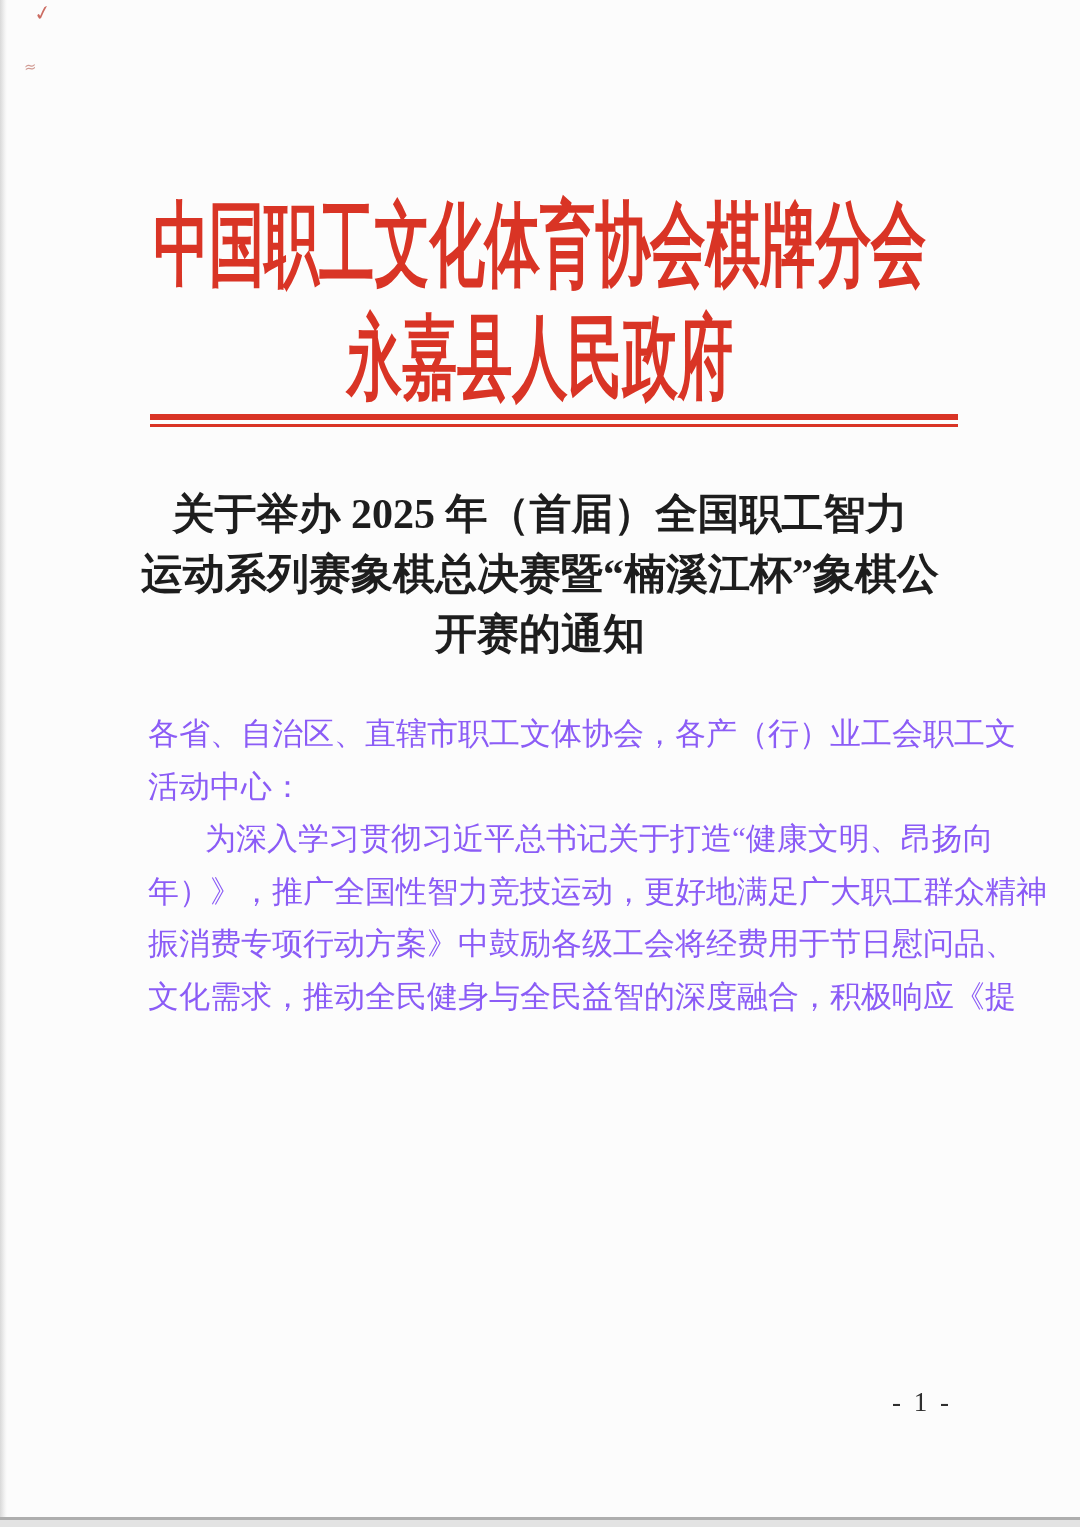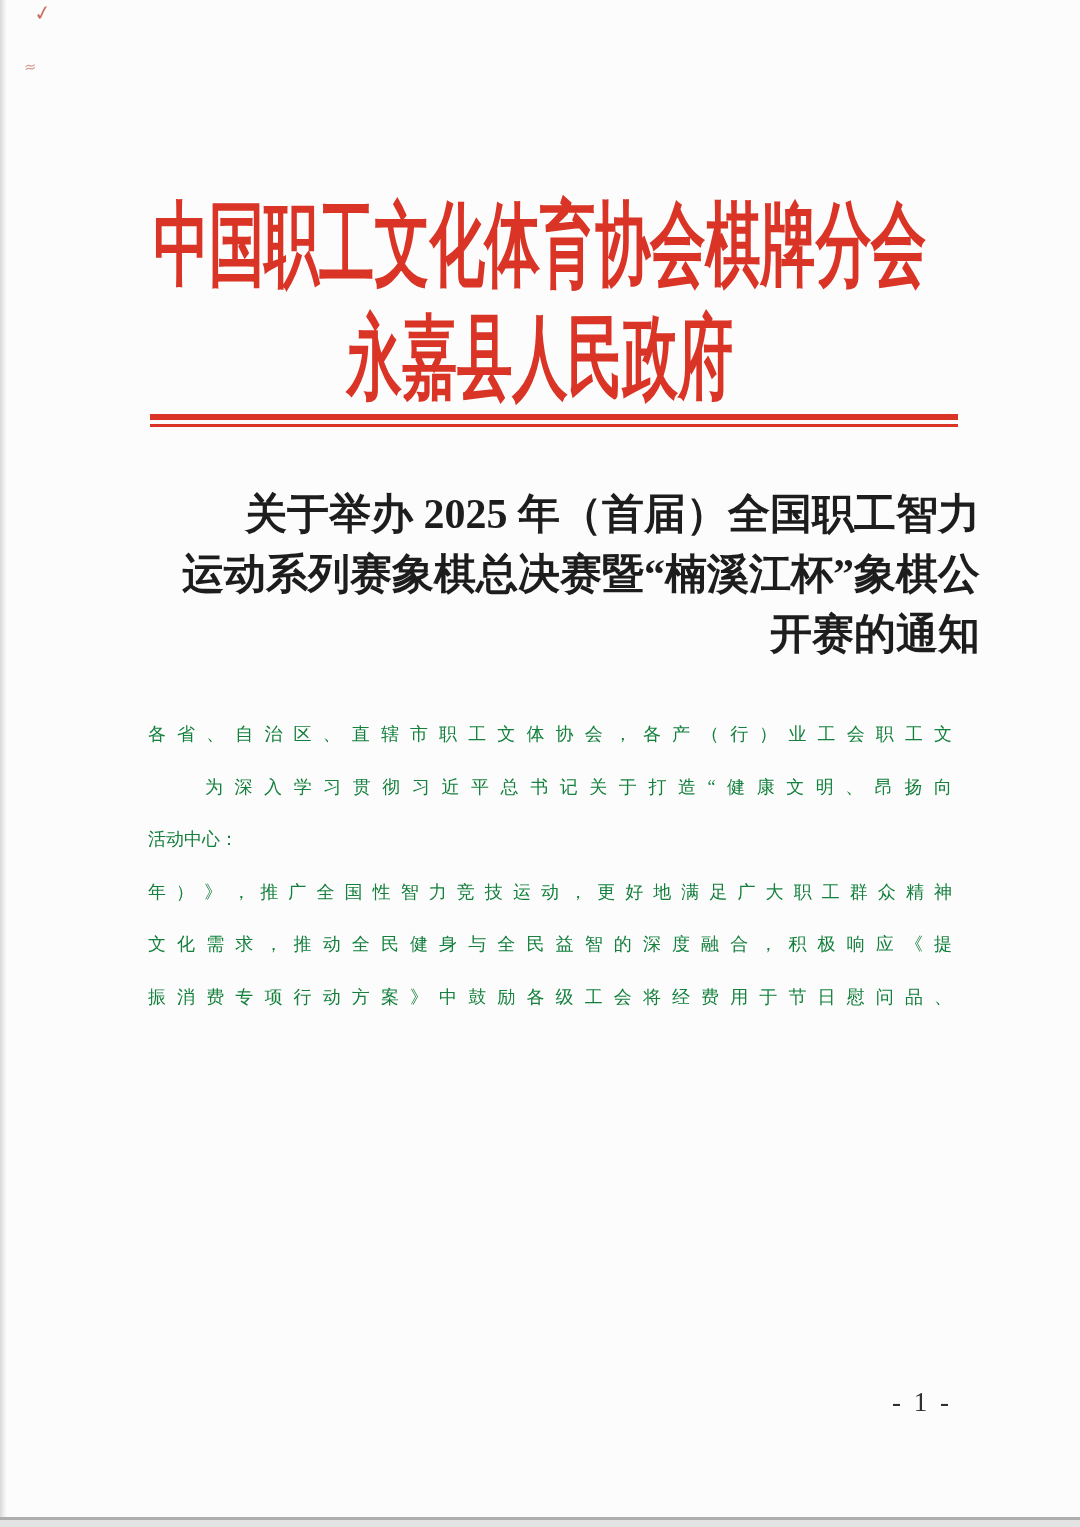--- a/index.html
+++ b/index.html
@@ -37,29 +37,29 @@
   .lh1 { top:199px; }
   .lh2 { top:312px; }
   .red-rule {
     position:absolute; top:414px; left:150px; width:808px; height:13px;
     border-top:6px solid var(--red,#d93425);
     border-bottom:3px solid var(--red,#d93425);
   }
   
   .title {
     position:absolute; top:484px; left:100px; width:880px;
-    text-align:right;
+    text-align:center;
     color:#1d1d1d; font-weight:bold;
     font-size:42px; line-height:60px;
   }
   
   .body-block {
     position:absolute; top:708px; left:148px; width:804px;
-    color:#15803d;
-    font-size:18px;
+    color:#8b5cf6;
+    font-size:31px;
   }
   .bline {
     height:52.5px; line-height:52.5px;
     text-align:justify; text-align-last:justify;
     white-space:nowrap;
   }
   .bline.no-stretch { text-align-last:left; }
   .bline.indent { text-indent:57px; }
   .pageno {
     position:absolute; top:1387px; right:128px;
@@ -82,24 +82,24 @@
   <div class="red-rule"></div>
 
   <div class="title">
     <div>关于举办 2025 年（首届）全国职工智力</div>
     <div>运动系列赛象棋总决赛暨“楠溪江杯”象棋公</div>
     <div>开赛的通知</div>
   </div>
 
   <div class="body-block">
     <div class="bline">各省、自治区、直辖市职工文体协会，各产（行）业工会职工文</div>
+    <div class="bline no-stretch">活动中心：</div>
     <div class="bline indent">为深入学习贯彻习近平总书记关于打造“健康文明、昂扬向</div>
-    <div class="bline no-stretch">活动中心：</div>
     <div class="bline">年）》，推广全国性智力竞技运动，更好地满足广大职工群众精神</div>
+    <div class="bline">振消费专项行动方案》中鼓励各级工会将经费用于节日慰问品、</div>
     <div class="bline">文化需求，推动全民健身与全民益智的深度融合，积极响应《提</div>
-    <div class="bline">振消费专项行动方案》中鼓励各级工会将经费用于节日慰问品、</div>
   </div>
 
   <div class="pageno">- 1 -</div>
 
   <div class="edge-bottom"></div>
 
 </div>
 
 </body></html>

